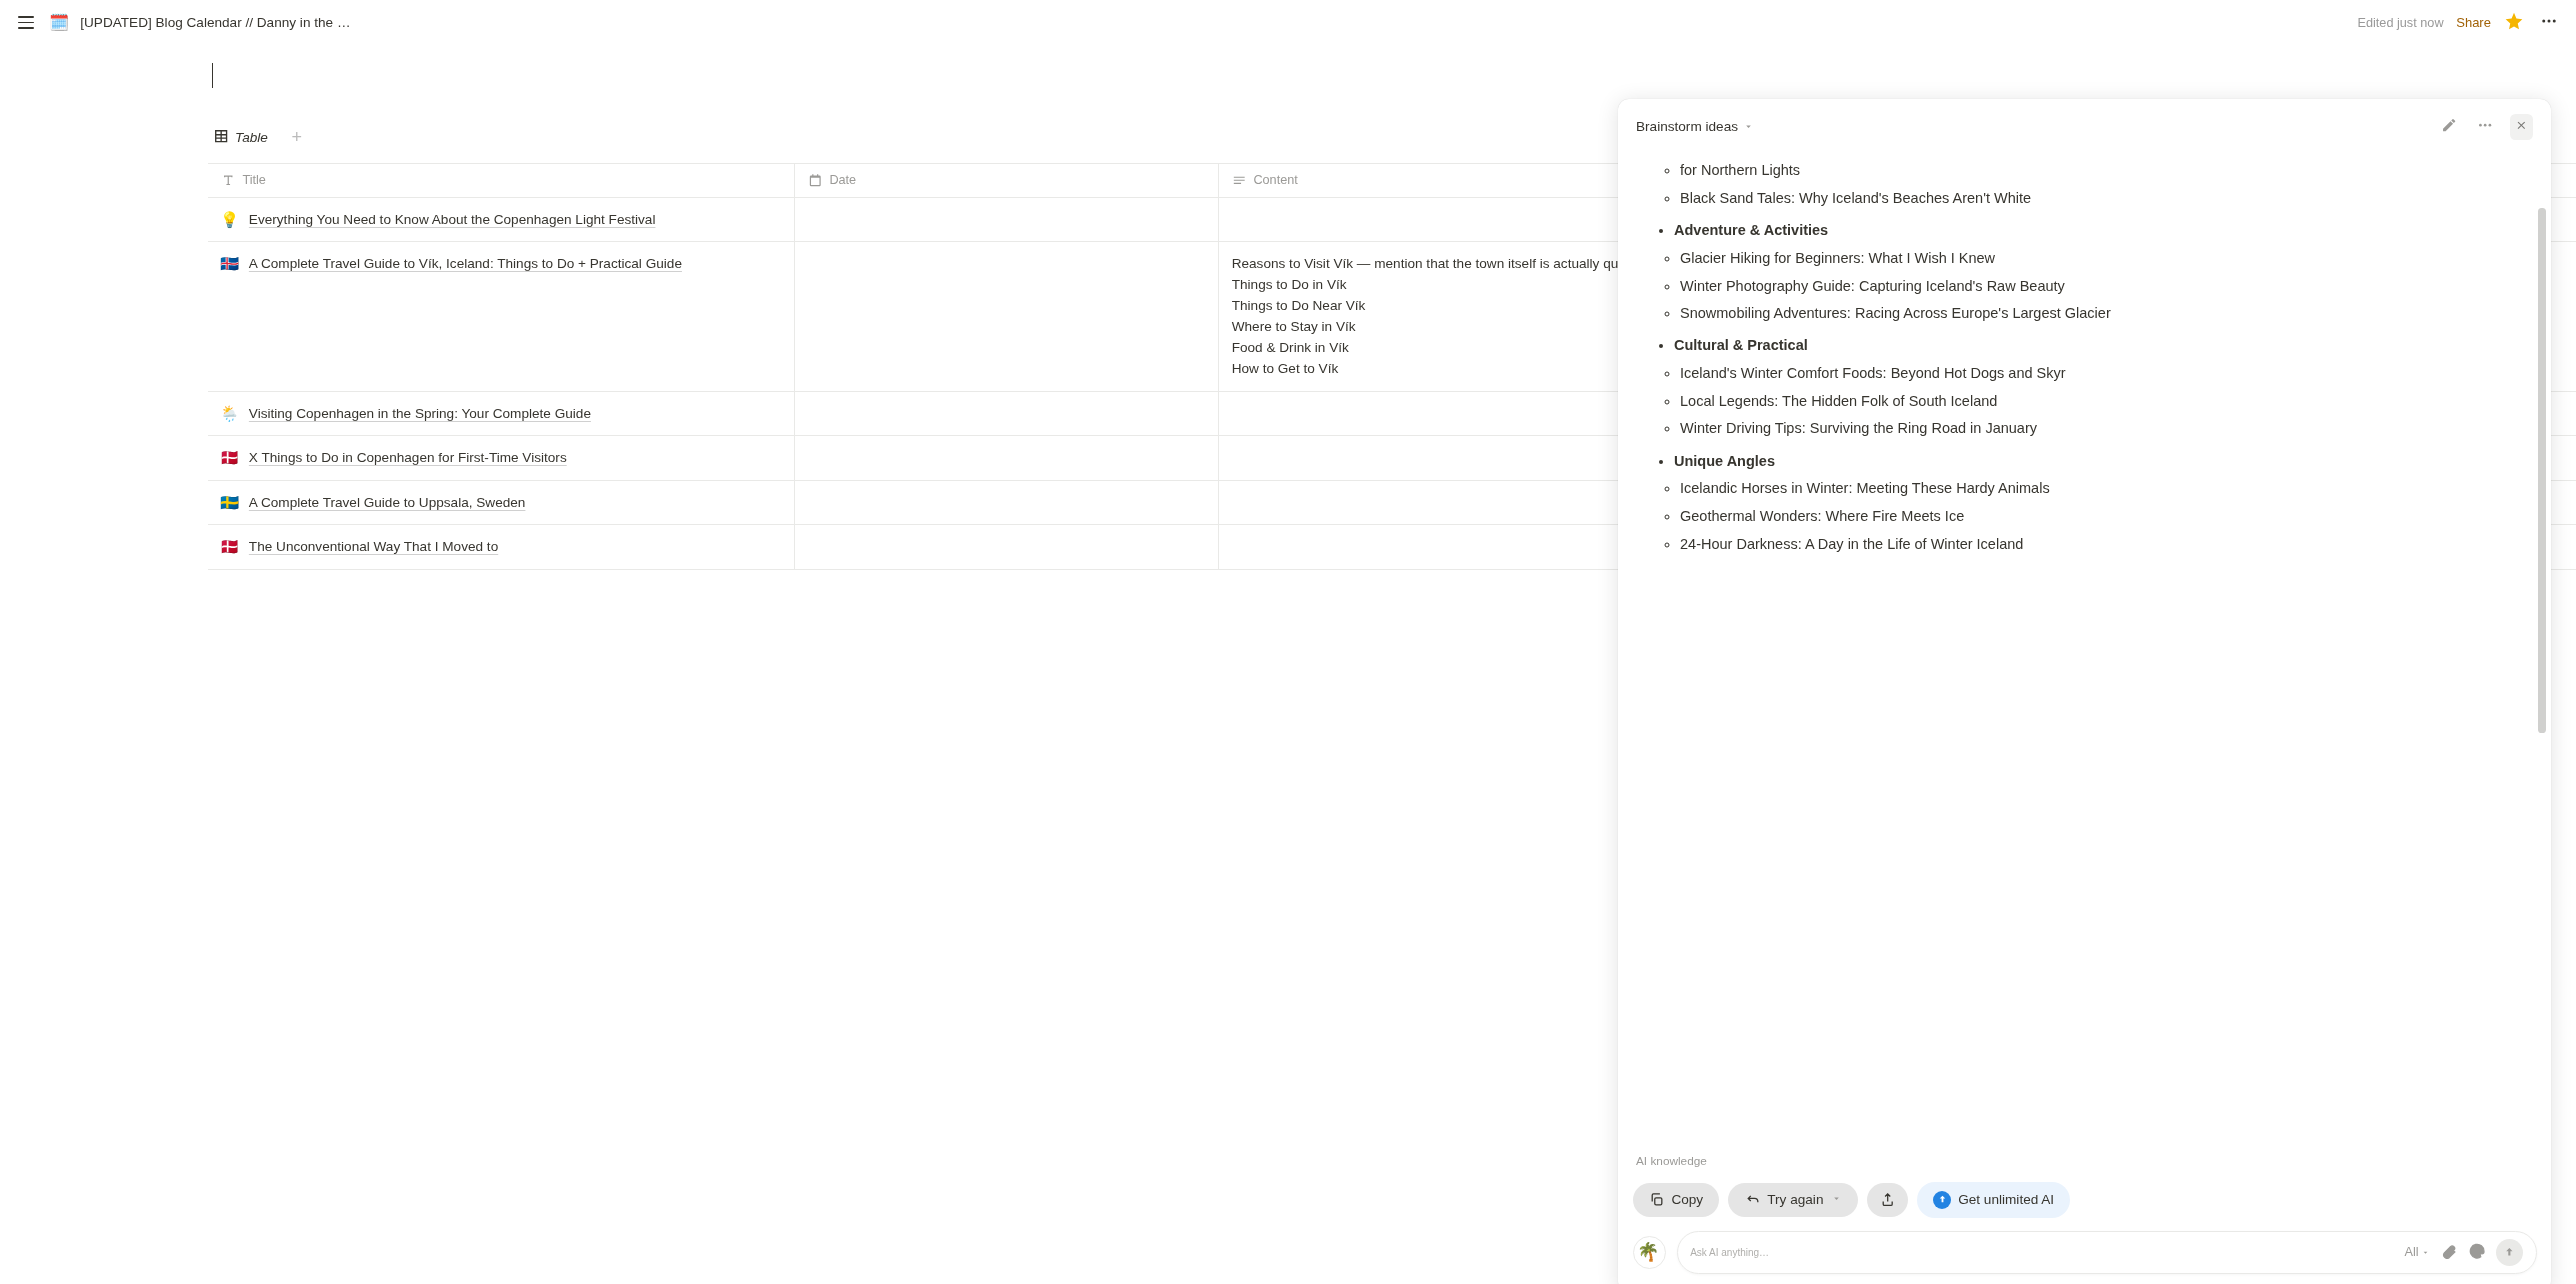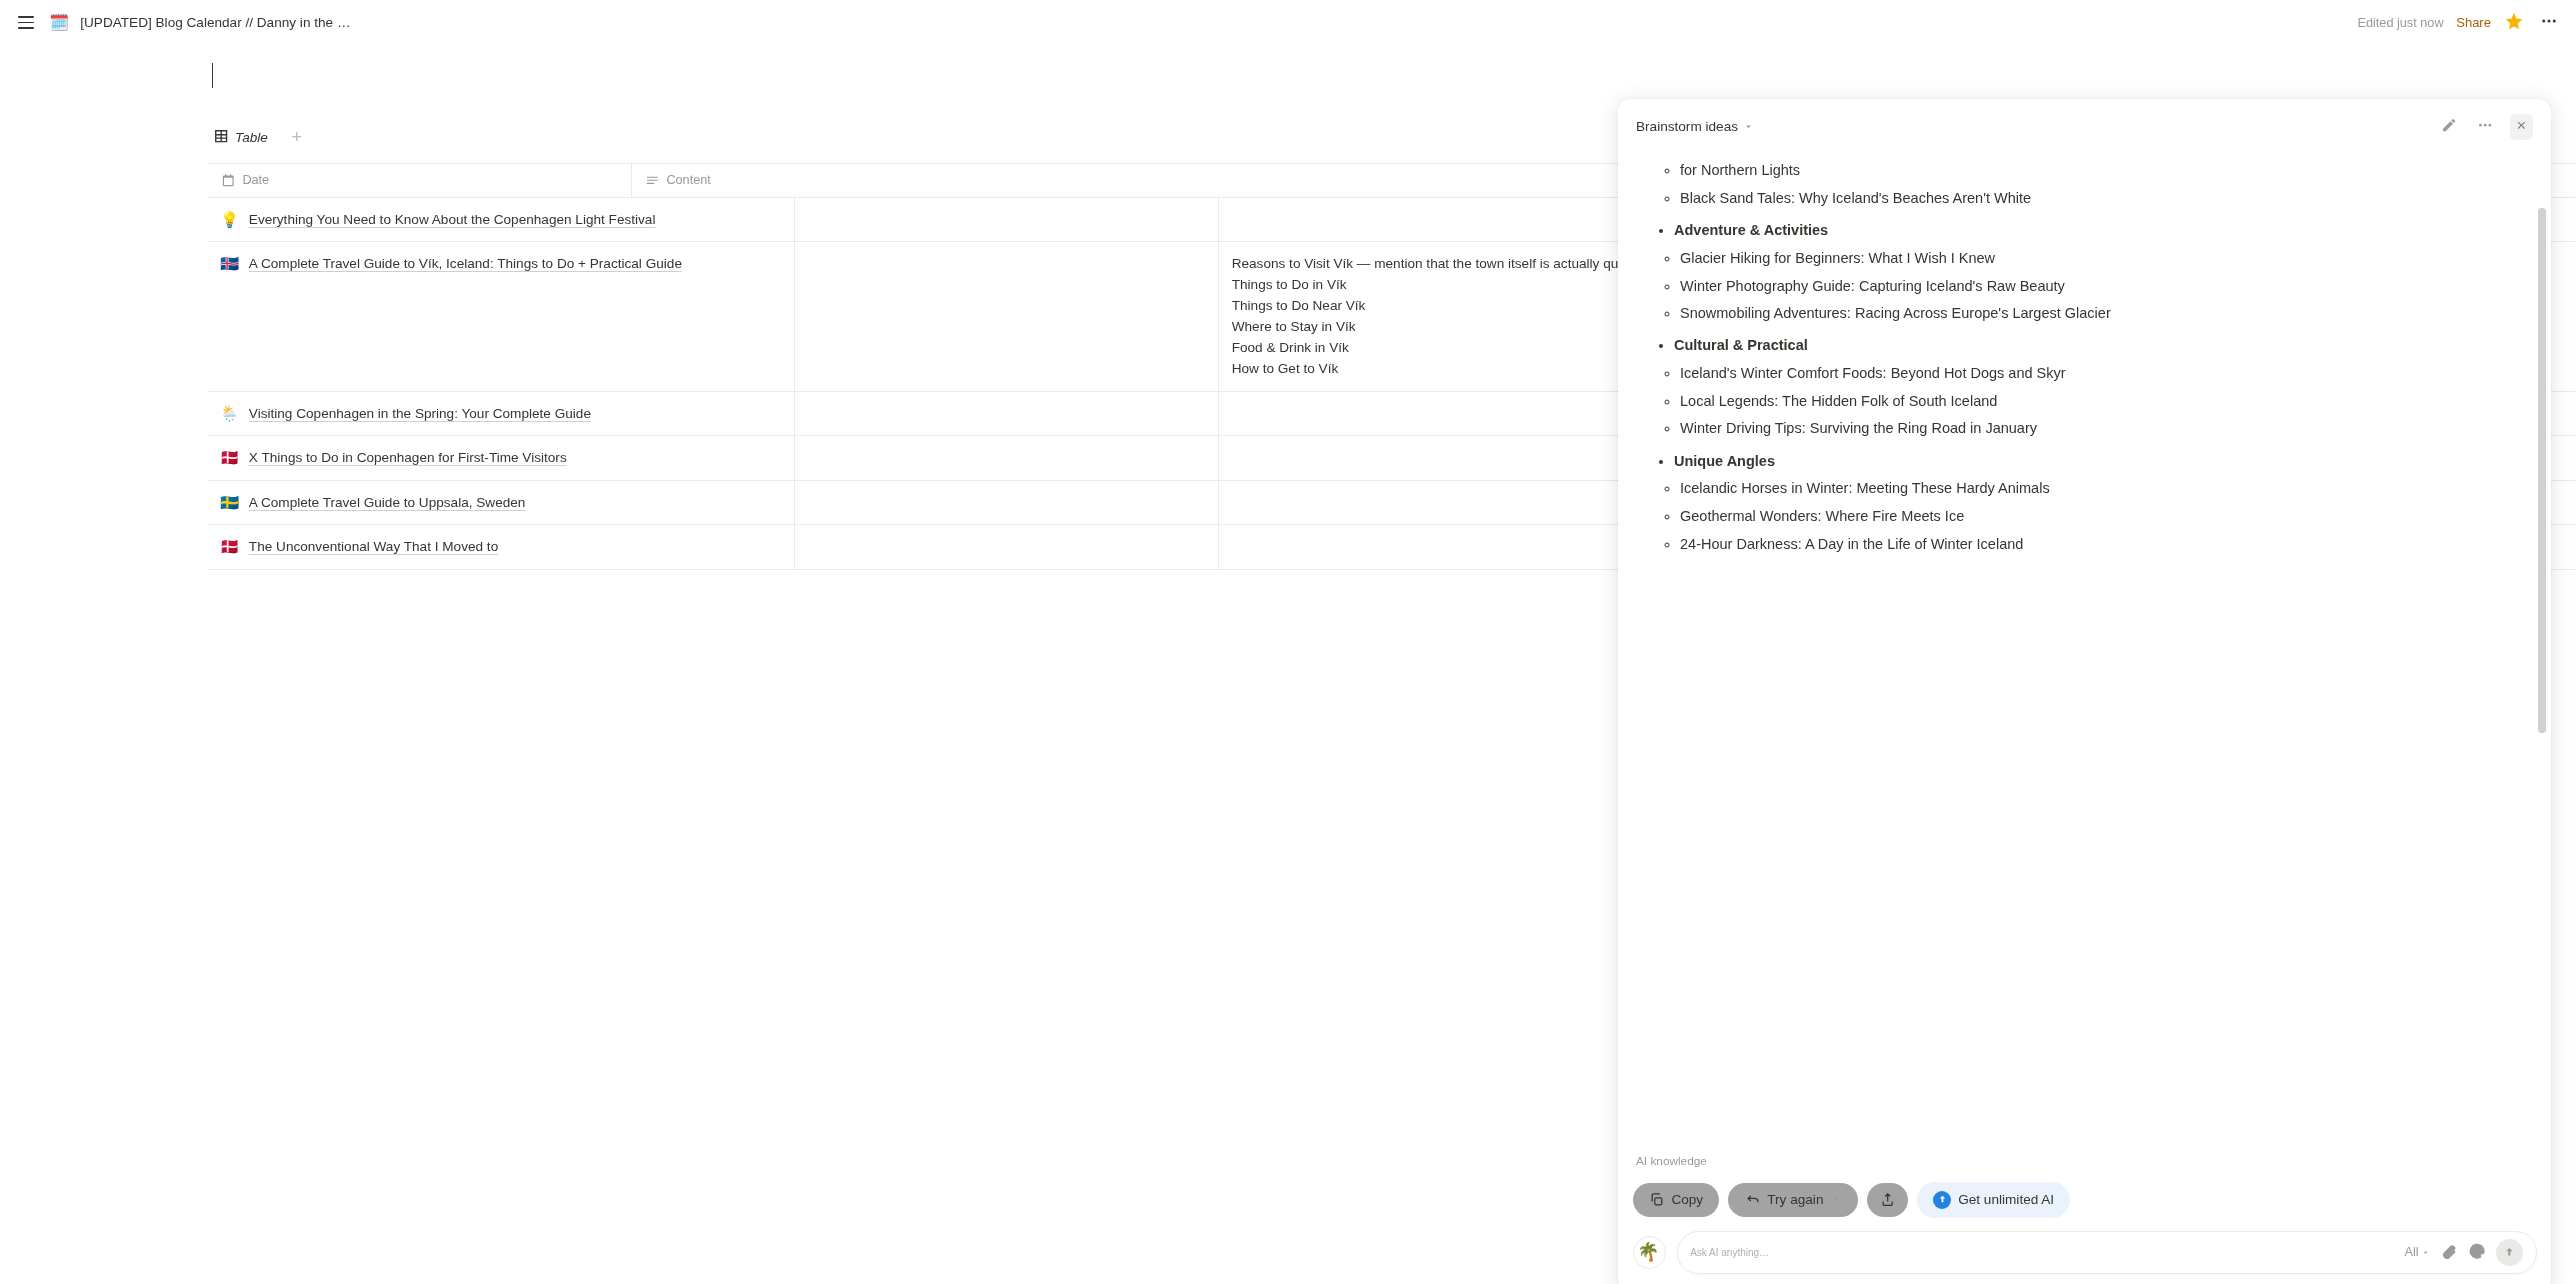--- a/index.html
+++ b/index.html
@@ -58,21 +58,21 @@
     
     .ai-body { flex: 1; overflow-y: auto; padding: 0 31px 11px 31px; font-size: 14.5px; line-height: 1.6; }
     .ai-body ul { list-style: disc; padding-left: 25px; }
     .ai-body ul ul { list-style: circle; padding-left: 31px; }
     .ai-body li { margin: 4.5px 0; }
     .ai-body .section-head { font-weight: 600; margin-top: 9px; }
     
     .ai-knowledge { font-size: 11.8px; color: #9b9a97; padding: 7.2px 18px; }
     
     .ai-actions { display: flex; align-items: center; gap: 9px; padding: 7.2px 14.5px 12.7px 14.5px; }
-    .ai-action-btn { display: flex; align-items: center; gap: 7.2px; padding: 9px 16.3px; border-radius: 20px; font-size: 13.6px; cursor: pointer; background: #a3a3a3; color: #37352f; }
+    .ai-action-btn { display: flex; align-items: center; gap: 7.2px; padding: 9px 16.3px; border-radius: 20px; font-size: 13.6px; cursor: pointer; background: #e5e5e5; color: #37352f; }
     .ai-action-btn svg { width: 15.4px; height: 15.4px; }
     .ai-action-icon-only { padding: 9px 12.7px; }
     .ai-upgrade { background: #eaf3fd; }
     .ai-upgrade .up-arrow { width: 18px; height: 18px; background: #2383e2; border-radius: 50%; display: flex; align-items: center; justify-content: center; }
     .ai-upgrade .up-arrow svg { width: 11px; height: 11px; fill: #fff; }
     .try-again-chevron svg { width: 11px; height: 11px; fill: #9b9a97; }
     
     .ai-input-row { display: flex; align-items: center; gap: 11px; padding: 0 14.5px 18px 14.5px; }
     .ai-avatar { width: 33px; height: 33px; border-radius: 50%; border: 0.9px solid #e9e9e7; display: flex; align-items: center; justify-content: center; font-size: 18px; }
     .ai-input-box { flex: 1; display: flex; align-items: center; border: 0.9px solid #e9e9e7; border-radius: 23.5px; padding: 7.2px 12.7px; gap: 9px; box-shadow: 0 0.9px 2.7px rgba(0,0,0,0.04); }
@@ -129,20 +129,26 @@
               <path d="M3 3h18v18H3V3zm2 2v4h6V5H5zm8 0v4h6V5h-6zM5 11v3h6v-3H5zm8 0v3h6v-3h-6zM5 16v3h6v-3H5zm8 0v3h6v-3h-6z"></path>
             </svg>
         </span>
         <span>Table</span>
       </div>
       <span class="add-view">+</span>
     </div>
 
     <div class="data-table">
       <div class="table-header">
+        <div class="th th-title">
+          <svg viewBox="0 0 24 24">
+              <path d="M5 4h14v3h-2V6h-4v12h2v2H9v-2h2V6H7v1H5V4z"></path>
+            </svg>
+          <span>Title</span>
+        </div>
         <div class="th th-date">
           <svg viewBox="0 0 24 24">
               <path d="M7 2v2H5a2 2 0 00-2 2v14a2 2 0 002 2h14a2 2 0 002-2V6a2 2 0 00-2-2h-2V2h-2v2H9V2H7zm-2 6h14v12H5V8z"></path>
             </svg>
           <span>Date</span>
         </div>
         <div class="th th-content">
           <svg viewBox="0 0 24 24">
               <path d="M3 6h18v2H3V6zm0 5h18v2H3v-2zm0 5h12v2H3v-2z"></path>
             </svg>

